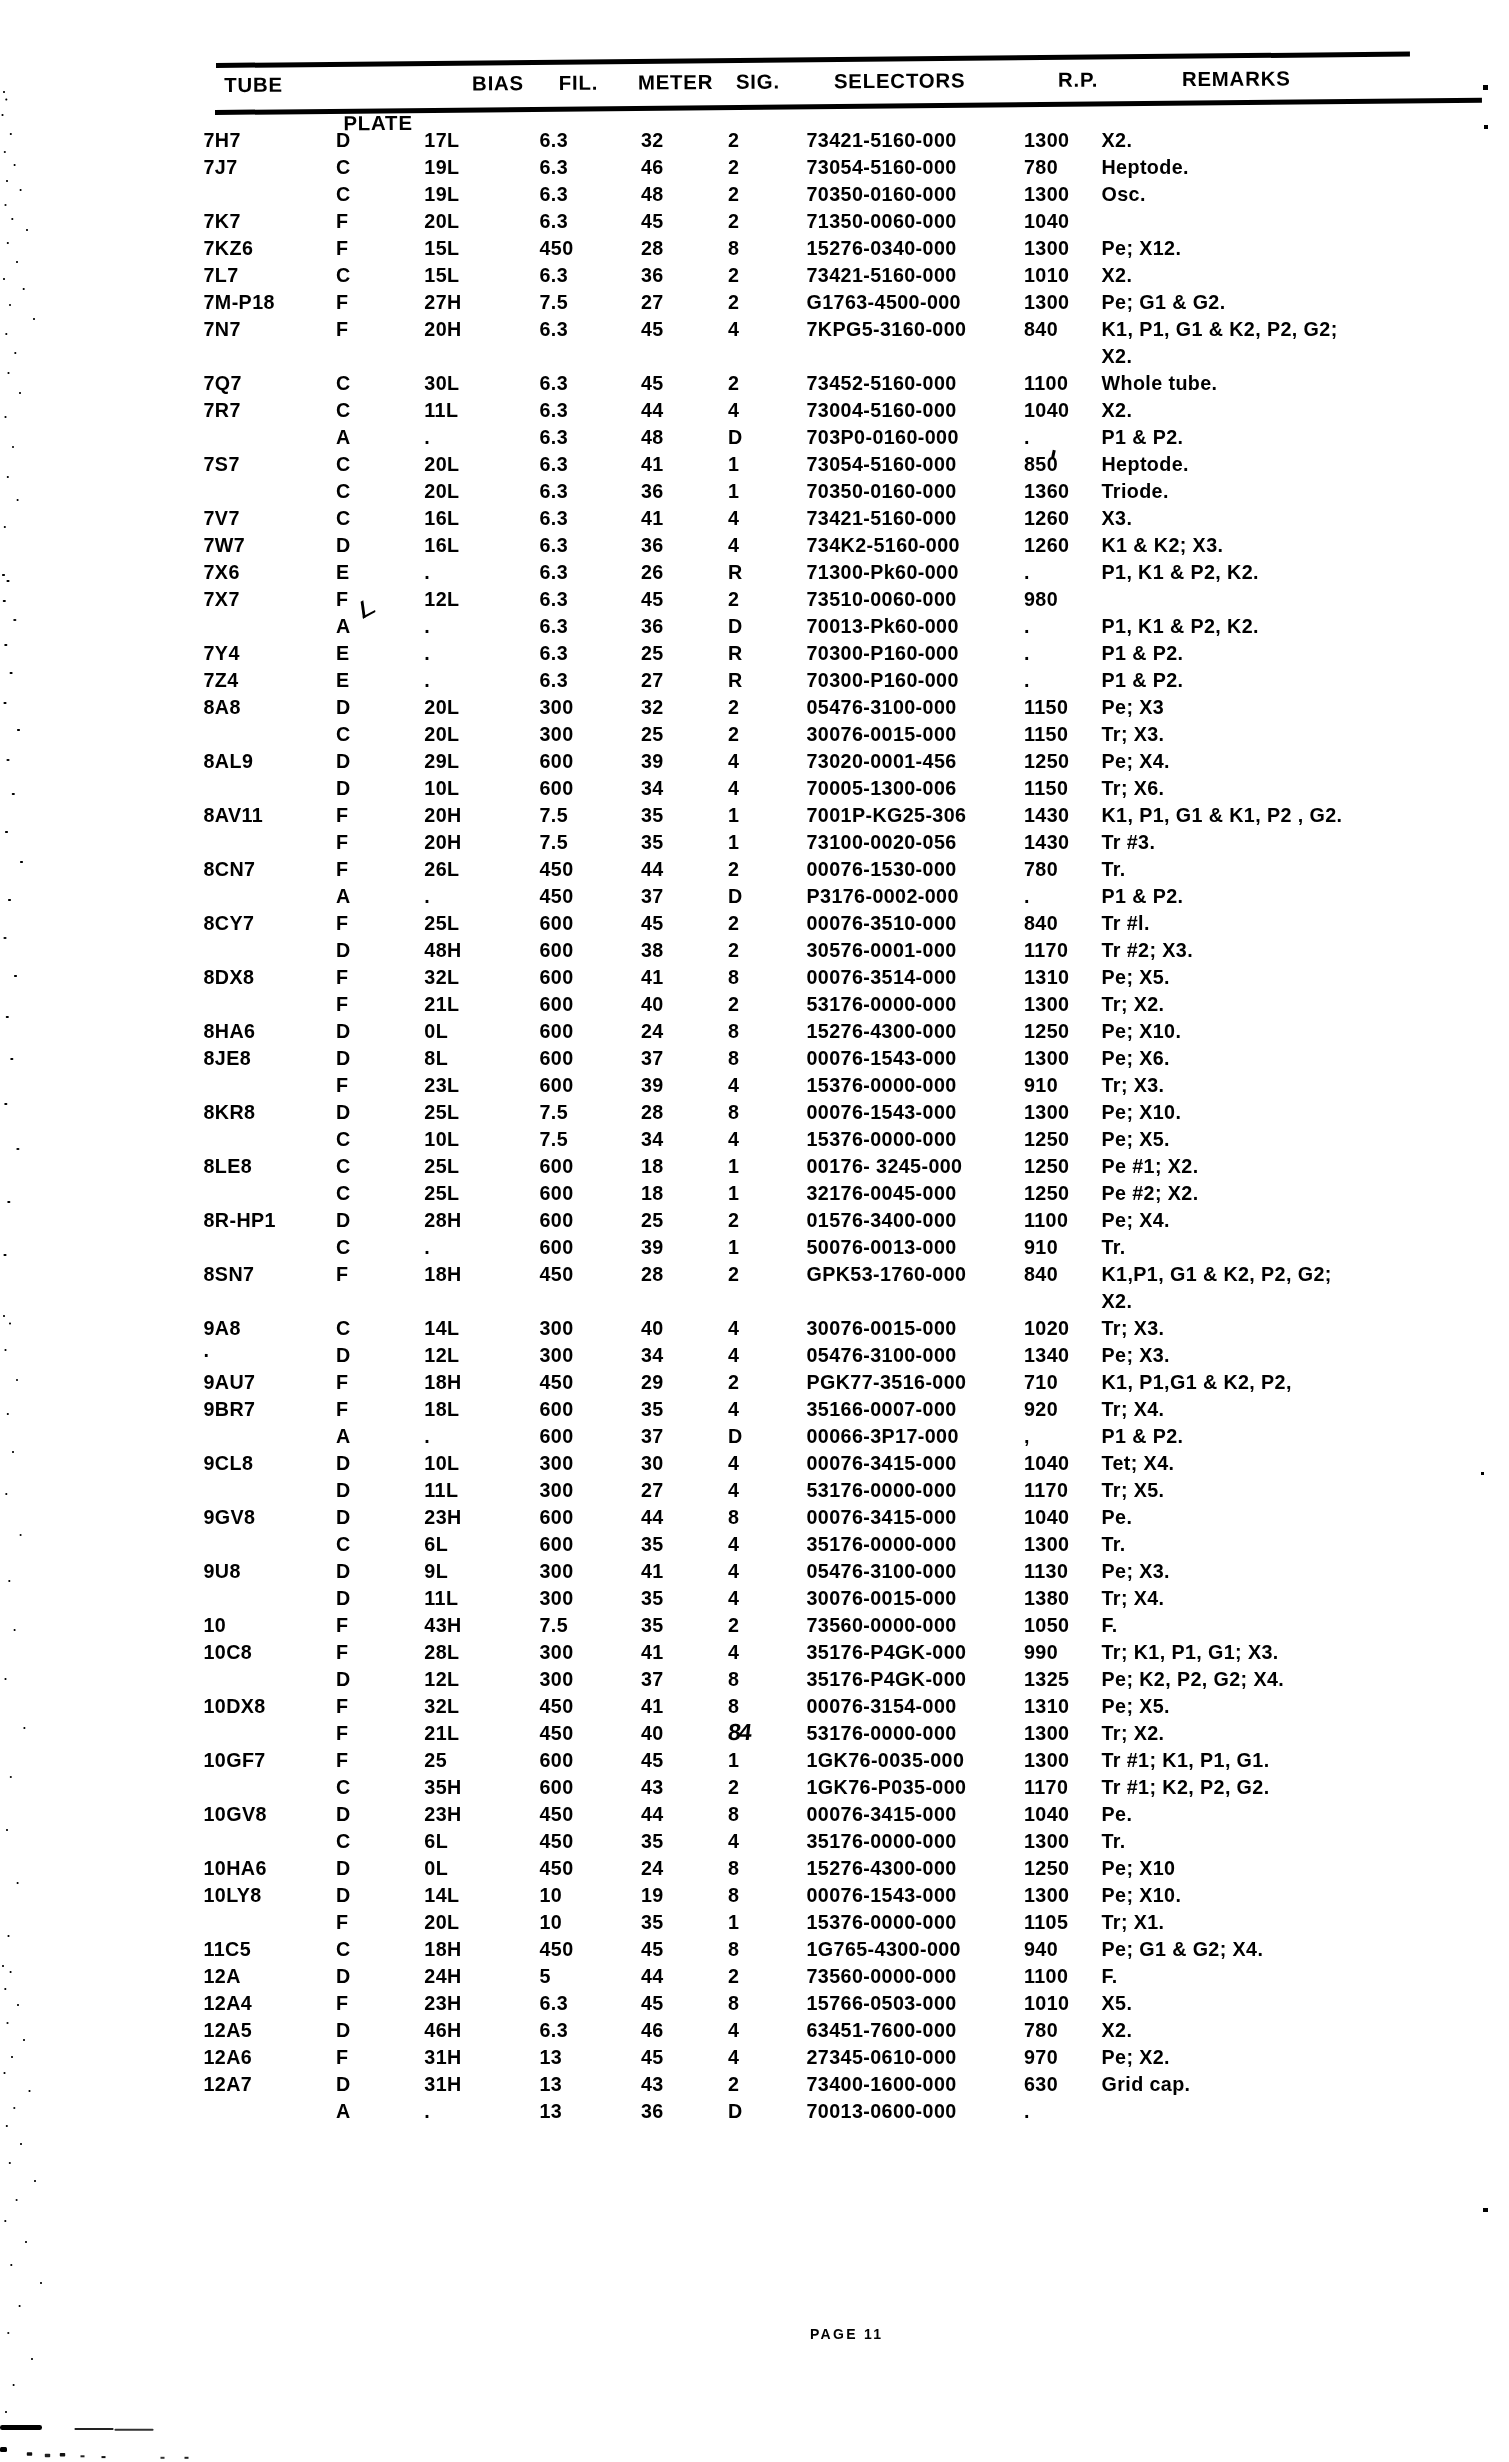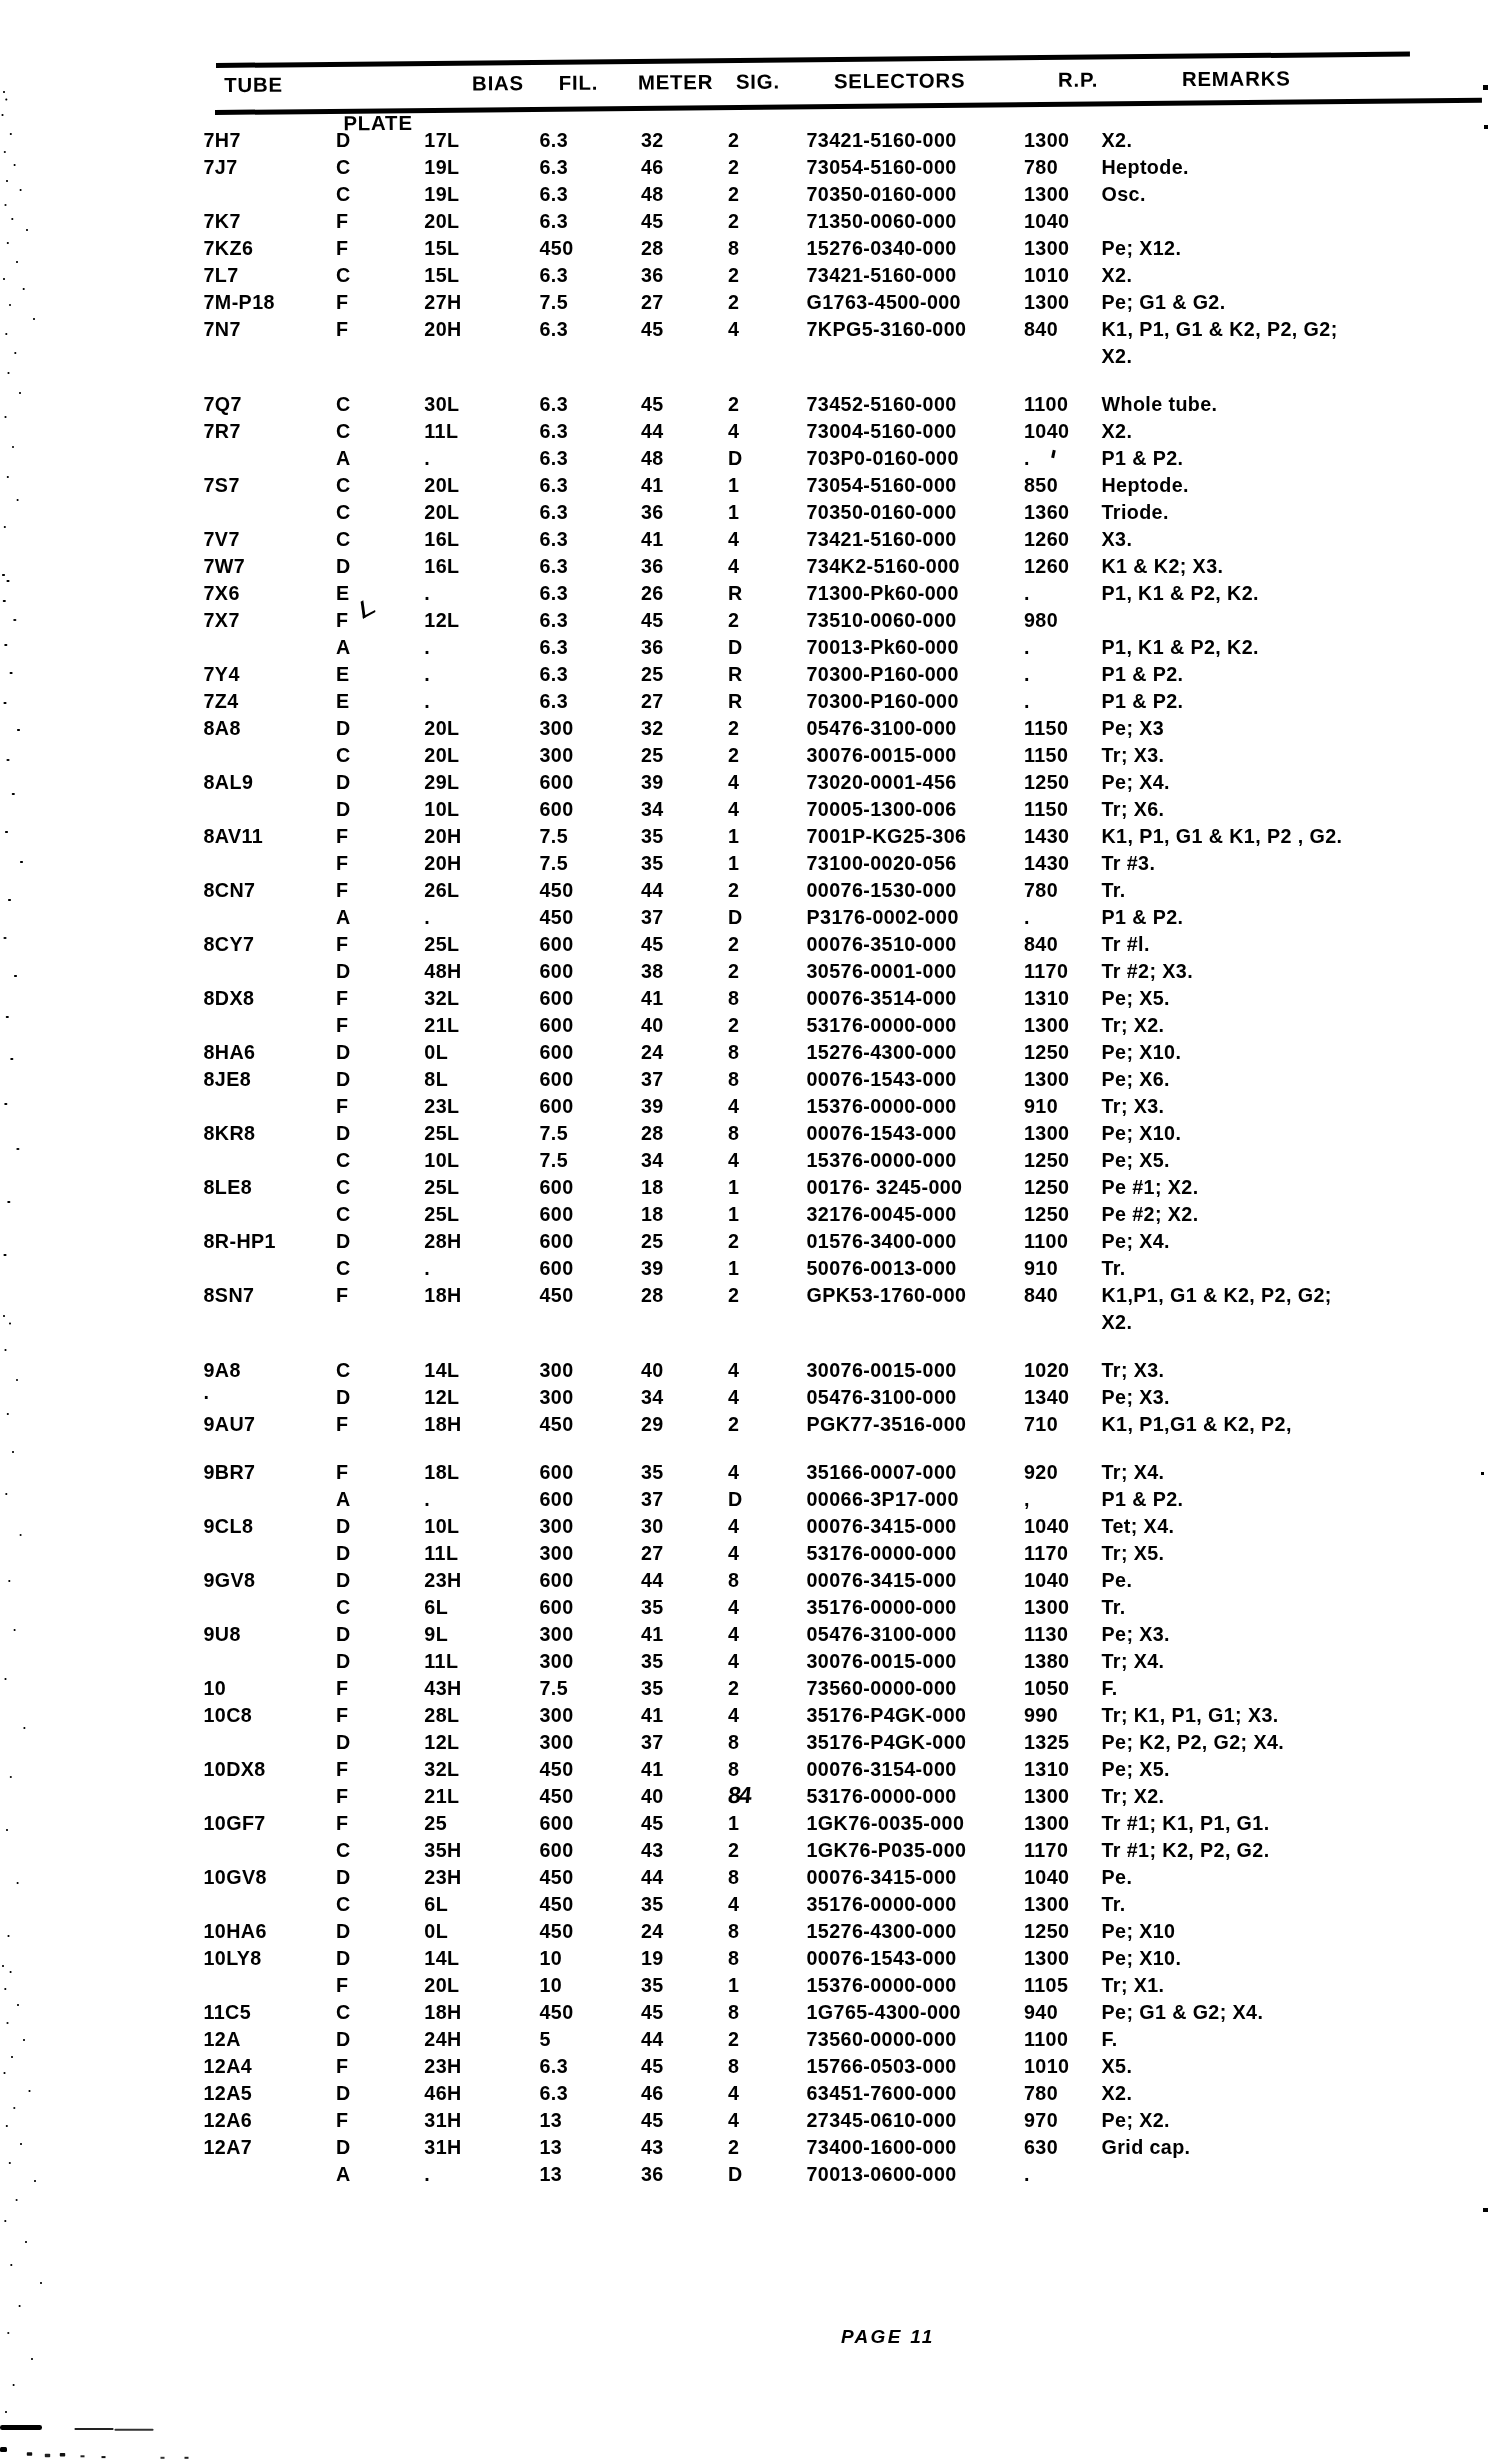--- a/index.html
+++ b/index.html
@@ -28,39 +28,39 @@
   .hcell.c6{padding-left:12px;}
   .hcell.c7{padding-left:1.5px;text-align:center;}
   .hcell.c8{padding-left:65px;}
 
   #table-body{position:absolute;left:202px;top:127px;width:1270px;}
   .trow{
     display:grid;grid-template-columns:122px 98px 116px 80px 98px 89px 216px 79px 1fr;
     height:27px;font-weight:700;font-size:19.7px;line-height:27px;letter-spacing:0.4px;
     white-space:nowrap;
   }
-  .trow.gap{margin-top:21px;}
+  .trow.gap{margin-top:0;}
   .cell{overflow:visible;}
   .cell.c0{padding-left:1.5px;}
   .cell.c1{padding-left:12px;}
   .cell.c2{padding-left:2.3px;}
   .cell.c3{padding-left:1.5px;}
   .cell.c4{padding-left:23px;}
   .cell.c5{padding-left:12px;}
   .cell.c6{padding-left:1.5px;}
   .cell.c7{padding-left:3px;}
   .cell.c8{padding-left:1.5px;}
   .cell.hand{
     font-weight:900;font-size:23.4px;letter-spacing:-2.3px;
     transform:skewX(-6deg) translateY(-1.5px);
   }
 
   #page-number{
-    position:absolute;left:841px;top:2326px;
-    font-weight:700;font-size:19px;letter-spacing:2.3px;font-style:italic;
+    position:absolute;left:810px;top:2326px;
+    font-weight:700;font-size:14px;letter-spacing:2.3px;
   }
 
   
   .noise{position:absolute;width:2.3px;height:2.3px;background:#000;border-radius:0.8px;}
   #noise-a{left:3px;top:91px;box-shadow:
     2.3px 7.6px #000,-1.5px 23px #000,6.8px 42px #000,0.8px 60px #111,10.6px 73px #000,
     3px 89px #000,16.6px 98px #000,1.5px 113px #111,8.3px 127px #000,23px 138px #000,
     3.8px 151px #000,13px 170px #000,0px 187px #000,19.7px 197px #000,6px 213px #111,
     30px 227px #000,2.3px 242px #000,11.3px 261px #000,4.5px 281px #000,16px 301px #000,
     1.5px 325px #000,9px 355px #111,3.8px 385px #000,13.6px 408px #000,0.8px 435px #000;}

